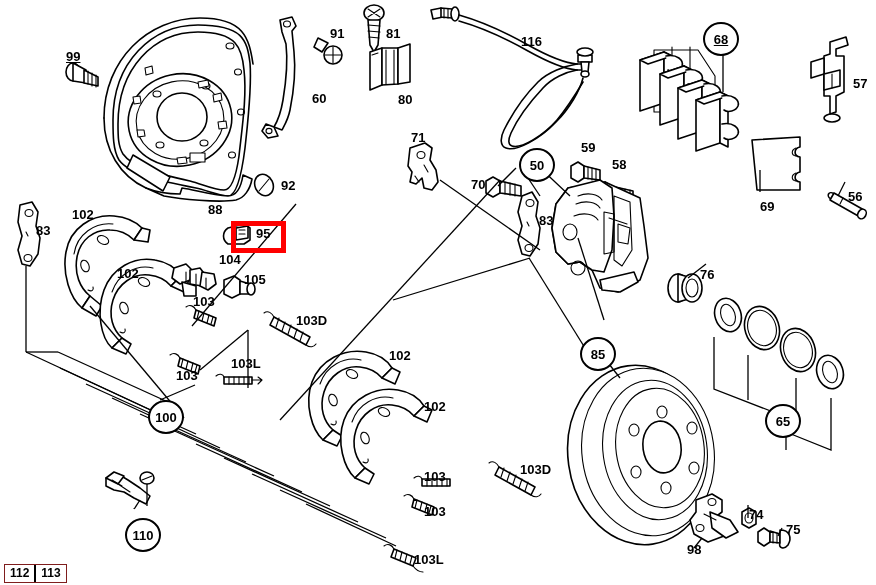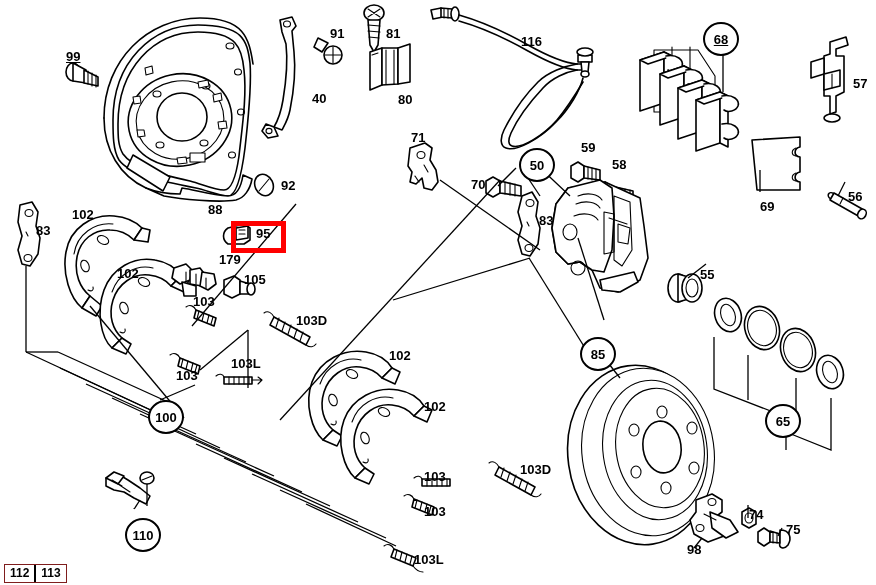--- a/index.html
+++ b/index.html
@@ -487,43 +487,43 @@
       <path d="M706 264 L688 278"></path>
       <path d="M694 548 L702 538"></path>
       <path d="M748 518 L748 505"></path>
       <path d="M782 528 L778 536"></path>
     </g>
   </svg>
 
   <div class="lbl" style="left:66px;top:50px;text-decoration:underline;">99</div>
   <div class="lbl" style="left:208px;top:203px;">88</div>
   <div class="lbl" style="left:281px;top:179px;">92</div>
-  <div class="lbl" style="left:312px;top:92px;">40</div>
+  <div class="lbl" style="left:312px;top:92px;">60</div>
   <div class="lbl" style="left:330px;top:27px;">91</div>
   <div class="lbl" style="left:386px;top:27px;">81</div>
   <div class="lbl" style="left:398px;top:93px;">80</div>
   <div class="lbl" style="left:521px;top:35px;text-align:right;">116</div>
   <div class="balloon" style="left:703px;top:22px;text-decoration:underline;">68</div>
   <div class="lbl" style="left:853px;top:77px;">57</div>
   <div class="lbl" style="left:848px;top:190px;">56</div>
   <div class="lbl" style="left:760px;top:200px;">69</div>
   <div class="lbl" style="left:612px;top:158px;">58</div>
   <div class="lbl" style="left:581px;top:141px;">59</div>
   <div class="balloon" style="left:519px;top:148px;">50</div>
   <div class="lbl" style="left:471px;top:178px;">70</div>
   <div class="lbl" style="left:411px;top:131px;">71</div>
   <div class="lbl" style="left:539px;top:214px;">83</div>
-  <div class="lbl" style="left:700px;top:268px;">55</div>
+  <div class="lbl" style="left:700px;top:268px;">76</div>
   <div class="balloon" style="left:580px;top:337px;">85</div>
   <div class="balloon" style="left:765px;top:404px;">65</div>
   <div class="lbl" style="left:36px;top:224px;">83</div>
   <div class="lbl" style="left:72px;top:208px;">102</div>
   <div class="lbl" style="left:117px;top:267px;">102</div>
   <div class="lbl" style="left:256px;top:227px;">95</div>
-  <div class="lbl" style="left:219px;top:253px;">179</div>
+  <div class="lbl" style="left:219px;top:253px;">104</div>
   <div class="lbl" style="left:244px;top:273px;">105</div>
   <div class="lbl" style="left:193px;top:295px;">103</div>
   <div class="lbl" style="left:176px;top:369px;">103</div>
   <div class="lbl" style="left:296px;top:314px;">103D</div>
   <div class="lbl" style="left:231px;top:357px;">103L</div>
   <div class="balloon" style="left:148px;top:400px;">100</div>
   <div class="lbl" style="left:389px;top:349px;">102</div>
   <div class="lbl" style="left:424px;top:400px;">102</div>
   <div class="lbl" style="left:424px;top:470px;">103</div>
   <div class="lbl" style="left:424px;top:505px;">103</div>

